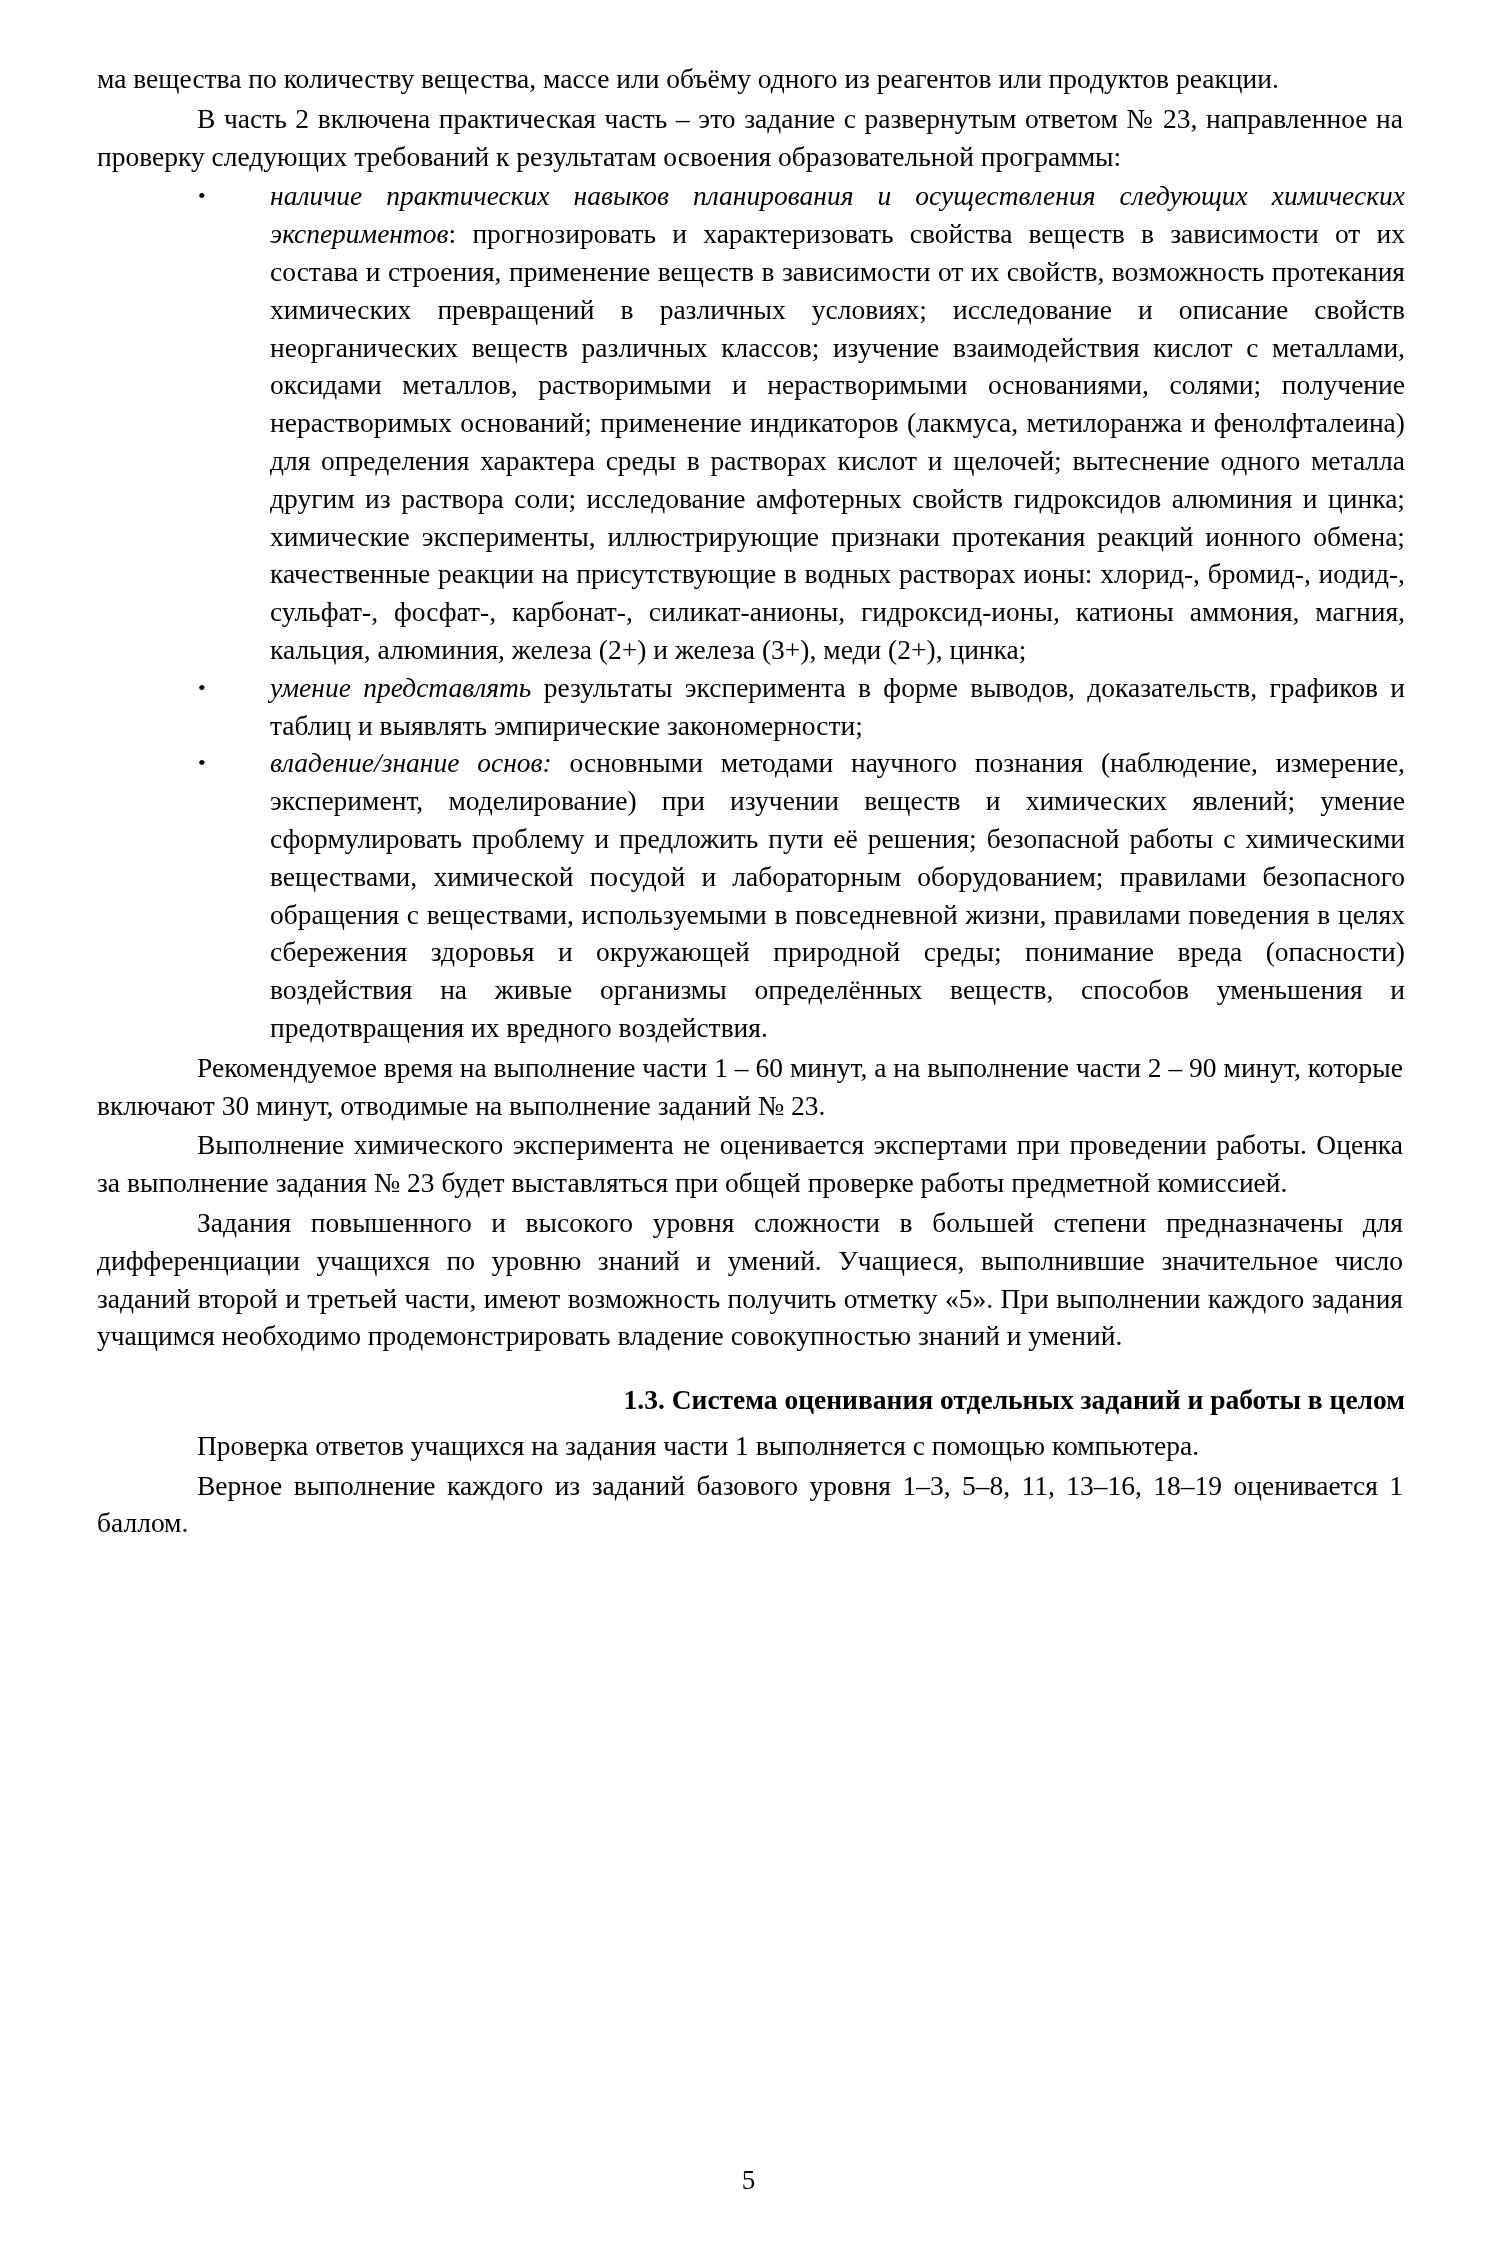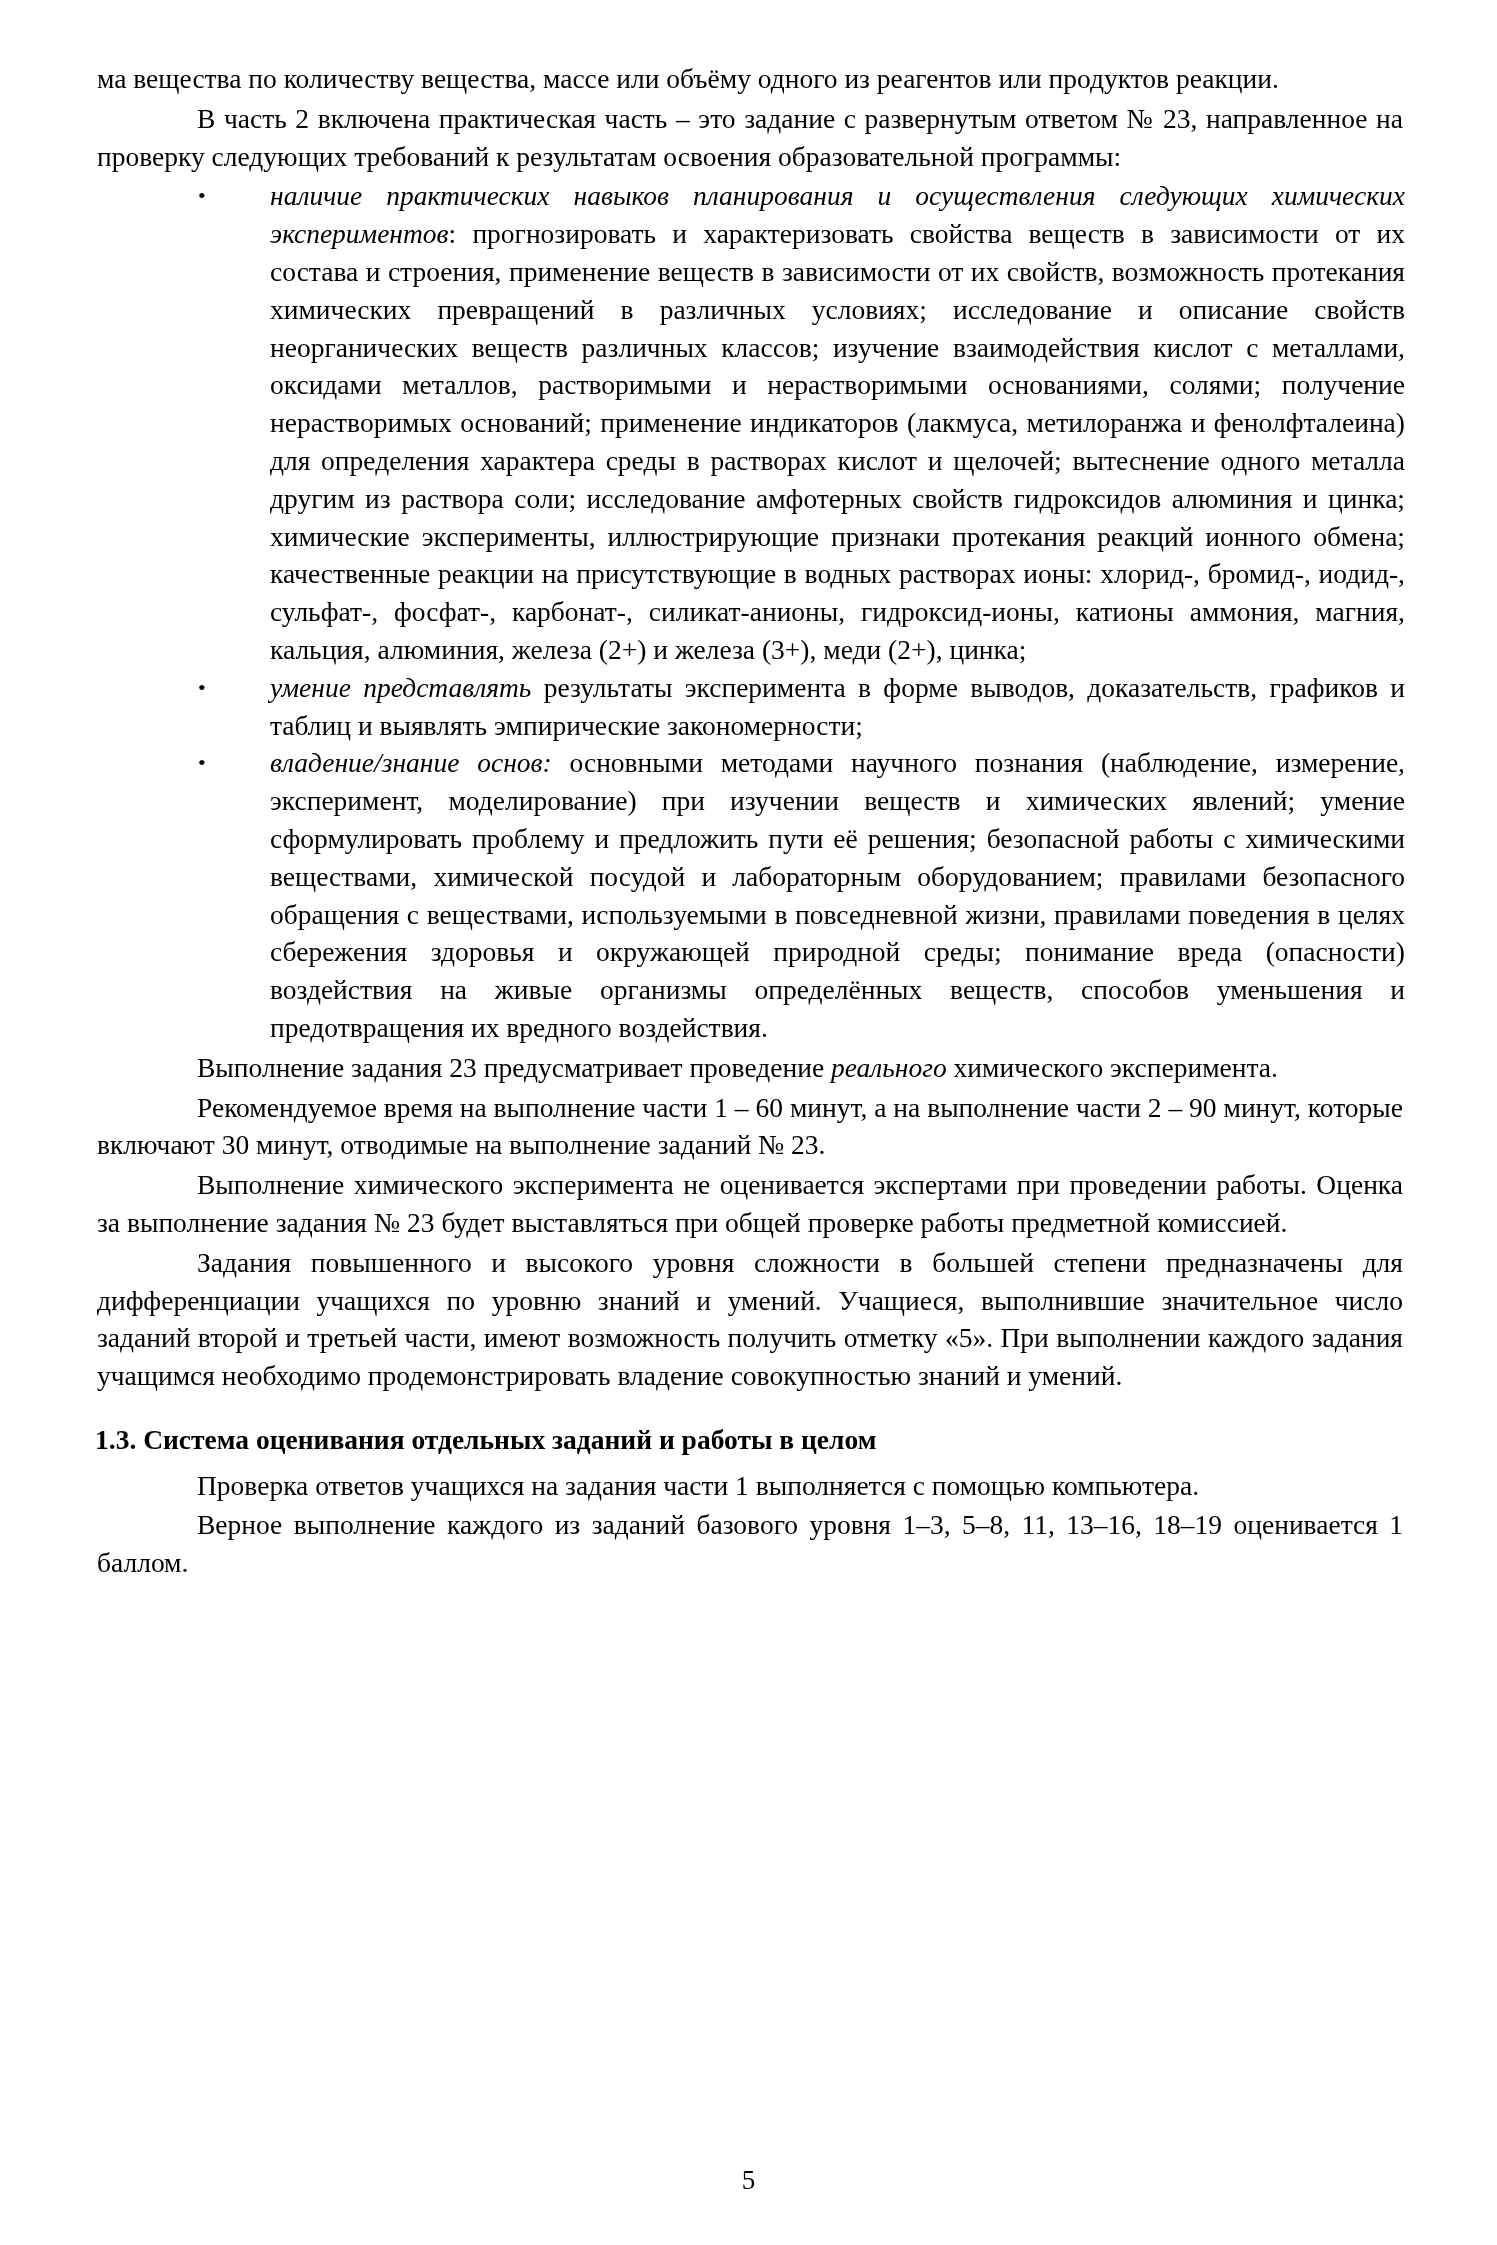--- a/index.html
+++ b/index.html
@@ -17,21 +17,21 @@
   .bullets { margin: 0; padding: 0; list-style: none; }
   .bullets li {
     position: relative; padding-left: 175px; text-align: justify;
   }
   .bullets li .dot {
     position: absolute; left: 103px; top: 0; font-size: 22px;
   }
   .it { font-style: italic; }
   .b { font-weight: normal; }
   .heading {
-    margin: 26px 0 8px 0; text-align: left; font-weight: bold;
+    margin: 26px 0 8px 0; text-align: right; font-weight: bold;
   }
   .pagenum {
     position: absolute; left: 0; width: 1497px; top: 2165px;
     text-align: center; font-size: 27px;
   }
 </style>
 </head>
 <body>
 
 <div class="page">
@@ -45,21 +45,20 @@
       <span class="dot">•</span><span class="it">наличие практических навыков планирования и осуществления следующих химических экспериментов</span><span>: прогнозировать и характеризовать свойства веществ в зависимости от их состава и строения, применение веществ в зависимости от их свойств, возможность протекания химических превращений в различных условиях; исследование и описание свойств неорганических веществ различных классов; изучение взаимодействия кислот с металлами, оксидами металлов, растворимыми и нерастворимыми основаниями, солями; получение нерастворимых оснований; применение индикаторов (лакмуса, метилоранжа и фенолфталеина) для определения характера среды в растворах кислот и щелочей; вытеснение одного металла другим из раствора соли; исследование амфотерных свойств гидроксидов алюминия и цинка; химические эксперименты, иллюстрирующие признаки протекания реакций ионного обмена; качественные реакции на присутствующие в водных растворах ионы: хлорид-, бромид-, иодид-, сульфат-, фосфат-, карбонат-, силикат-анионы, гидроксид-ионы, катионы аммония, магния, кальция, алюминия, железа (2+) и железа (3+), меди (2+), цинка;</span>
     </li>
     <li>
       <span class="dot">•</span><span class="it">умение представлять</span><span> результаты эксперимента в форме выводов, доказательств, графиков и таблиц и выявлять эмпирические закономерности;</span>
     </li>
     <li>
       <span class="dot">•</span><span class="it">владение/знание основ:</span><span> основными методами научного познания (наблюдение, измерение, эксперимент, моделирование) при изучении веществ и химических явлений; умение сформулировать проблему и предложить пути её решения; безопасной работы с химическими веществами, химической посудой и лабораторным оборудованием; правилами безопасного обращения с веществами, используемыми в повседневной жизни, правилами поведения в целях сбережения здоровья и окружающей природной среды; понимание вреда (опасности) воздействия на живые организмы определённых веществ, способов уменьшения и предотвращения их вредного воздействия.</span>
     </li>
   </ul>
 
-  <p class="p indent"><span>Выполнение задания 23 предусматривает проведение </span><span class="it">реального</span><span> химического эксперимента.</span></p>
 
 
 
   <p class="p indent"><span>Рекомендуемое время на выполнение </span><span class="b">части 1</span><span> – 60 минут, а на выполнение </span><span class="b">части 2</span><span> – 90 минут, которые включают 30 минут, отводимые на выполнение заданий № 23.</span></p>
 
   <p class="p indent">Выполнение химического эксперимента не оценивается экспертами при проведении работы. Оценка за выполнение задания № 23 будет выставляться при общей проверке работы предметной комиссией.</p>
 
   <p class="p indent">Задания повышенного и высокого уровня сложности в большей степени предназначены для дифференциации учащихся по уровню знаний и умений. Учащиеся, выполнившие значительное число заданий второй и третьей части, имеют возможность получить отметку «5». При выполнении каждого задания учащимся необходимо продемонстрировать владение совокупностью знаний и умений.</p>
 
   <h2 class="p heading" style="font-size:27.5px;">1.3. Система оценивания отдельных заданий и работы в целом</h2>

